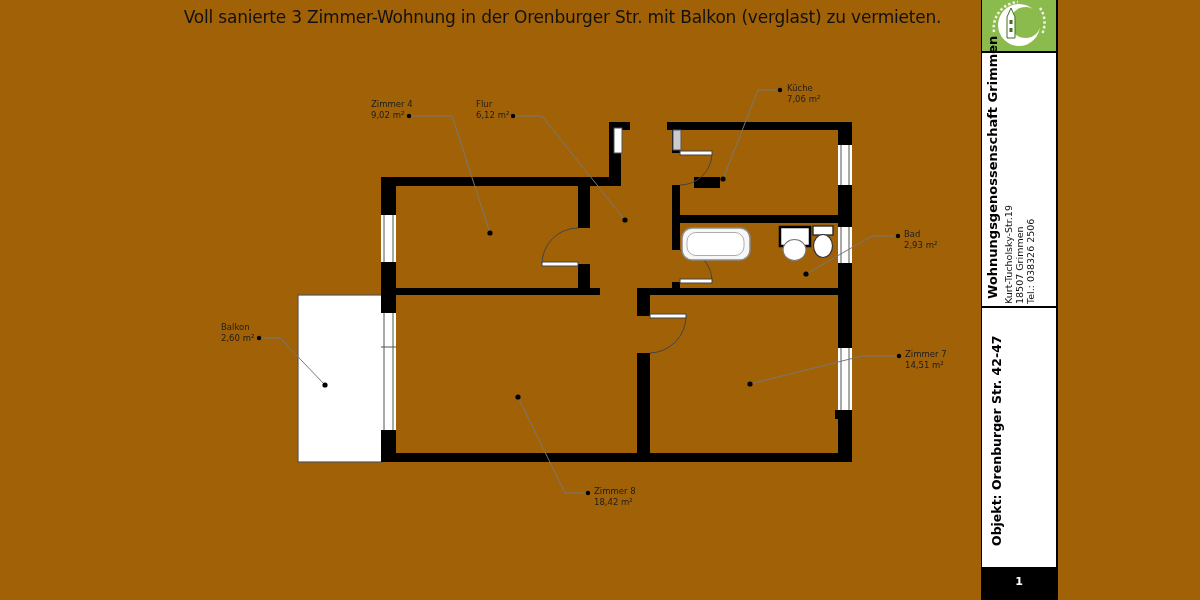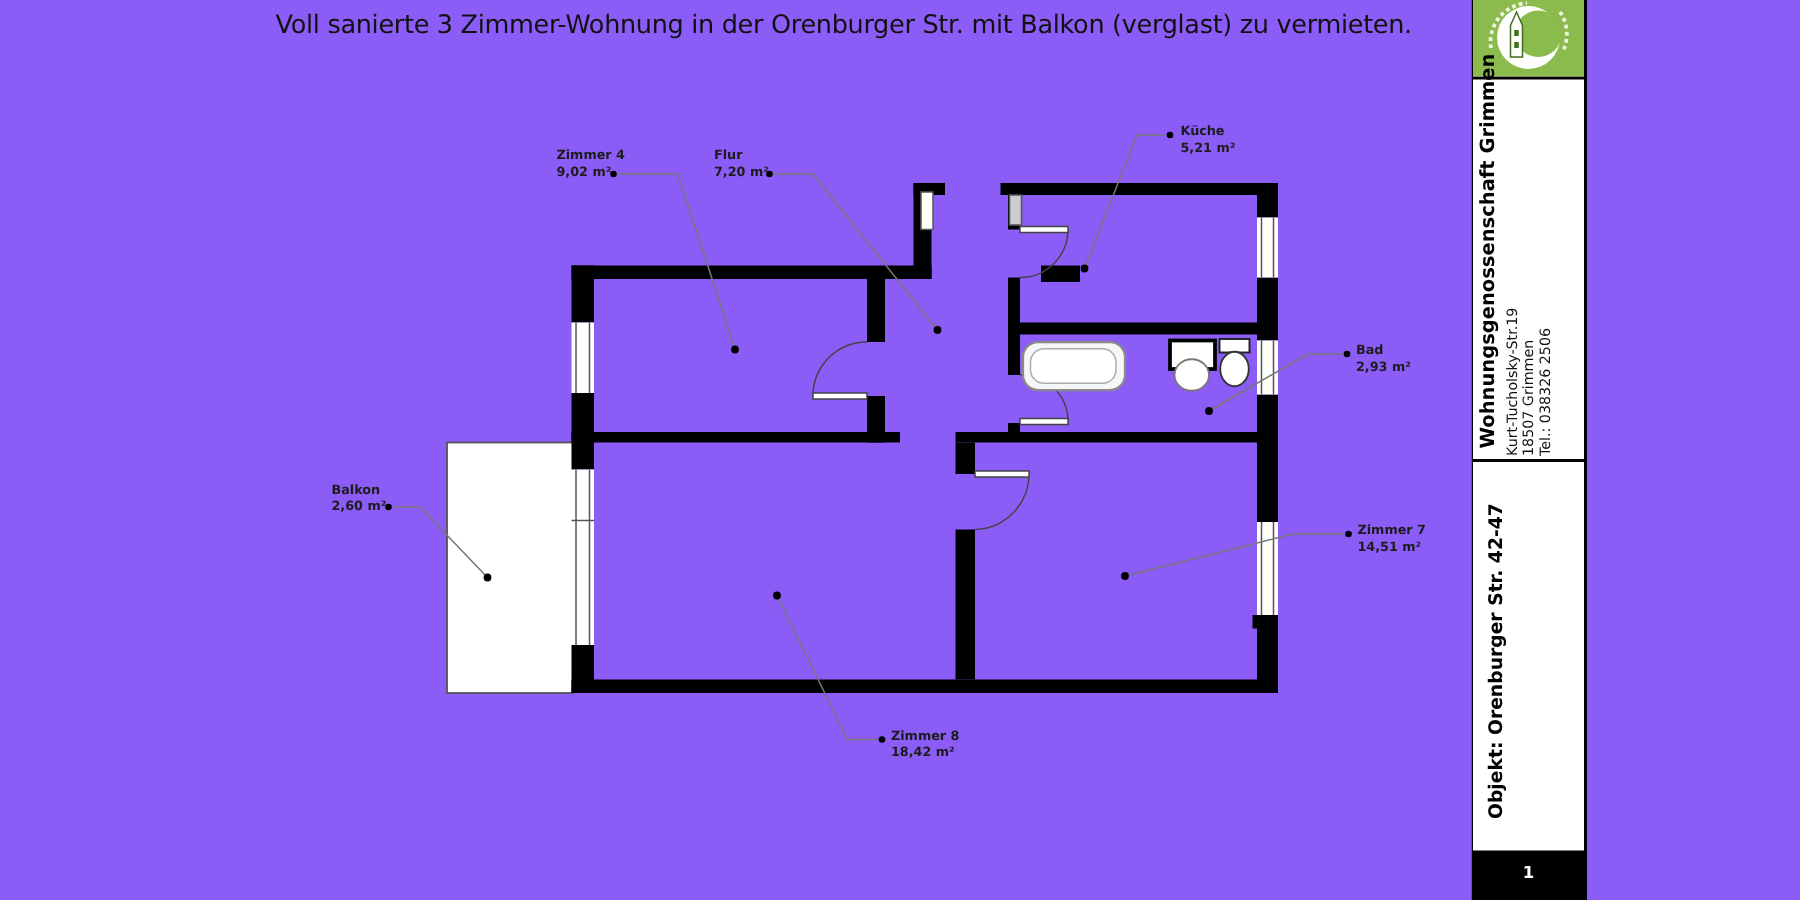--- a/index.html
+++ b/index.html
@@ -1,21 +1,21 @@
 <!DOCTYPE html>
 <html><head>
 <meta charset="utf-8">
 <style>
   html,body{margin:0;padding:0;background:#fff;}
   body{width:1200px;height:600px;overflow:hidden;font-family:"DejaVu Sans","Liberation Sans",sans-serif;}
-  .page{position:relative;width:1200px;height:600px;background:#8b5cf6;}
+  .page{position:relative;width:1200px;height:600px;background:#a16207;}
   .title{position:absolute;left:0;top:7px;width:1125px;text-align:center;
          font-size:17px;color:#111;letter-spacing:-0.2px;}
   svg.plan{position:absolute;left:0;top:0;}
-  .room-label{position:absolute;font-size:8.5px;line-height:11px;color:#1c1c1c;white-space:nowrap;font-weight:bold;}
+  .room-label{position:absolute;font-size:8.5px;line-height:11px;color:#1c1c1c;white-space:nowrap;}
   
   .sidebar{position:absolute;left:981px;top:0;width:77px;height:600px;background:#fff;
            border-left:1px solid #000;border-right:2px solid #000;box-sizing:border-box;}
   .logo-box{position:absolute;left:0;top:0;width:74px;height:51px;border-bottom:2px solid #000;}
   .rot{transform:rotate(-90deg);transform-origin:0 0;position:absolute;white-space:nowrap;}
   .company-name{left:3px;top:299px;width:232px;height:15px;font-size:13px;font-weight:bold;color:#000;}
   .address-block{left:21px;top:304px;width:116px;font-size:9.5px;line-height:11px;color:#111;}
   .divider{position:absolute;left:0;top:306px;width:74px;height:2px;background:#000;}
   .object-label{left:7px;top:546px;width:202px;height:16px;font-size:12.5px;font-weight:bold;color:#000;}
   .footer{position:absolute;left:0;top:567px;width:74px;height:33px;background:#000;
@@ -145,25 +145,25 @@
         <circle cx="325" cy="385" r="2.6"></circle>
     </g>
   </svg>
 
   <div class="room-label" style="left:371px;top:99px">
     <div>Zimmer 4</div>
     <div>9,02 m²</div>
   </div>
   <div class="room-label" style="left:476px;top:99px">
     <div>Flur</div>
-    <div>7,20 m²</div>
+    <div>6,12 m²</div>
   </div>
   <div class="room-label" style="left:787px;top:83px">
     <div>Küche</div>
-    <div>5,21 m²</div>
+    <div>7,06 m²</div>
   </div>
   <div class="room-label" style="left:904px;top:229px">
     <div>Bad</div>
     <div>2,93 m²</div>
   </div>
   <div class="room-label" style="left:905px;top:349px">
     <div>Zimmer 7</div>
     <div>14,51 m²</div>
   </div>
   <div class="room-label" style="left:594px;top:486px">

